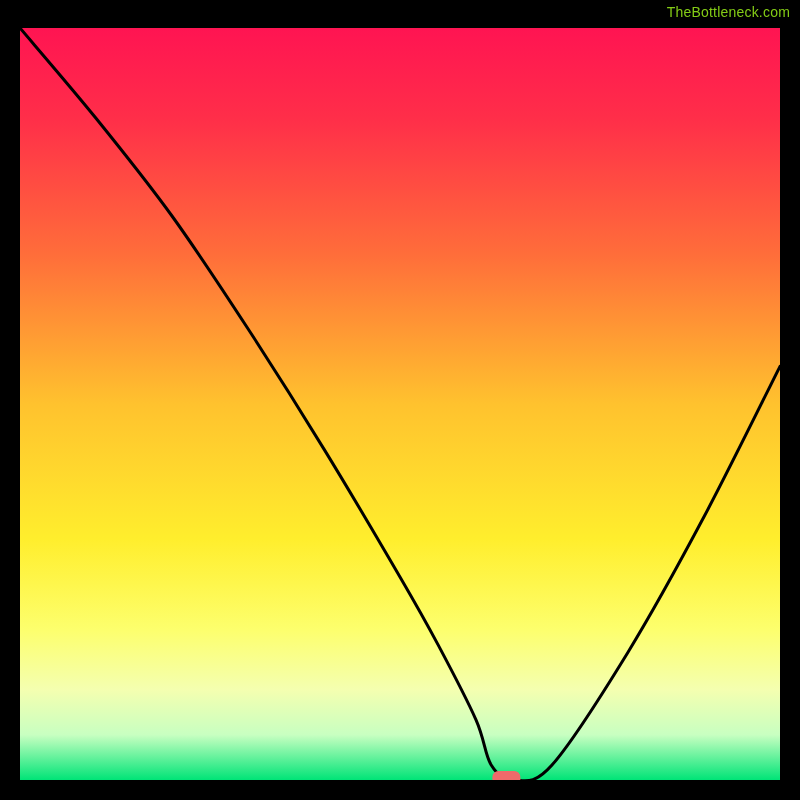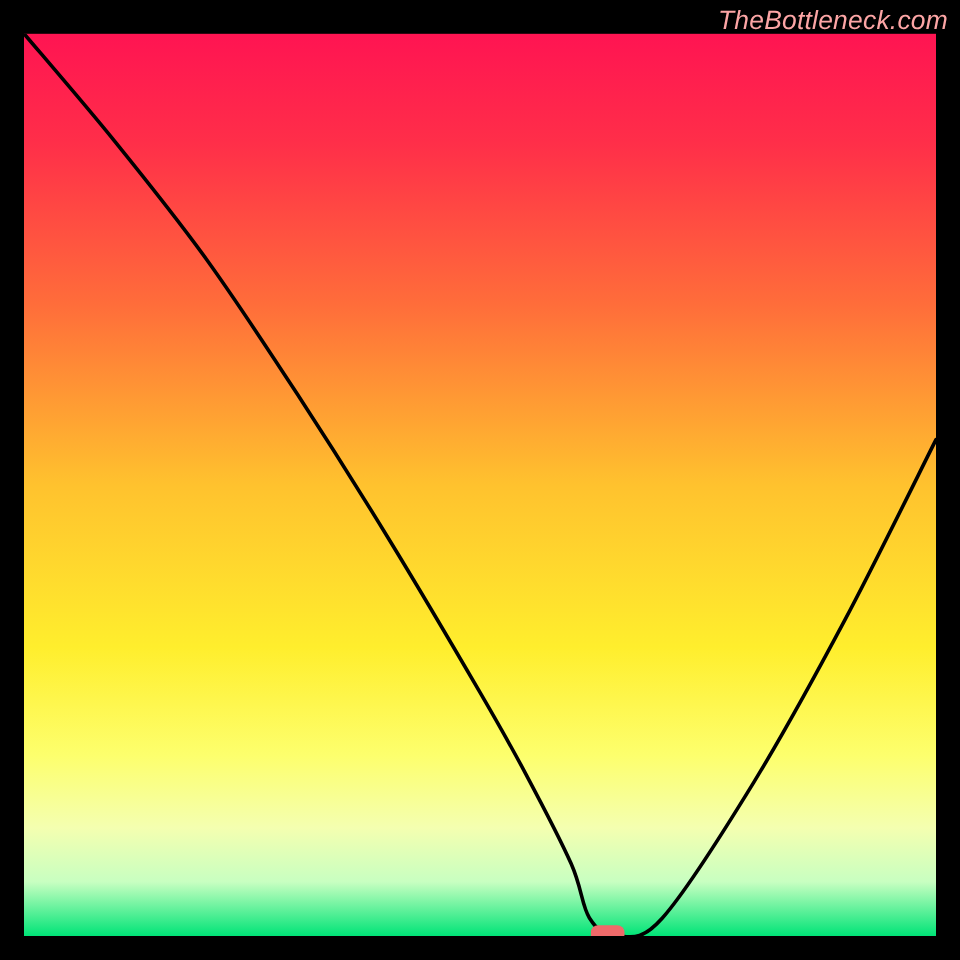--- a/index.html
+++ b/index.html
@@ -14,26 +14,25 @@
   .frame {
     position: relative;
     width: 800px;
     height: 800px;
     background: #000;
   }
   .watermark {
     position: absolute;
     top: 4px;
     right: 10px;
-    color: #fca5a5;
-    font-size: 22px;
+    color: #84cc16;
+    font-size: 14px;
     letter-spacing: 0.2px;
     font-weight: 500;
     user-select: none;
-    font-style: italic;
   }
   .plot {
     position: absolute;
     left: 20px;
     top: 28px;
     width: 760px;
     height: 752px;
   }
   svg { display: block; }
 </style>

